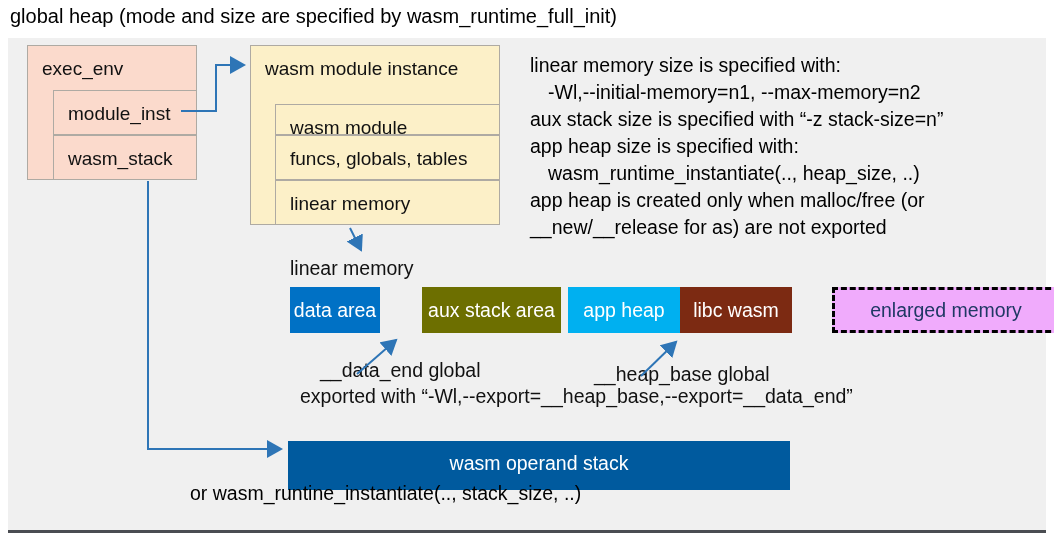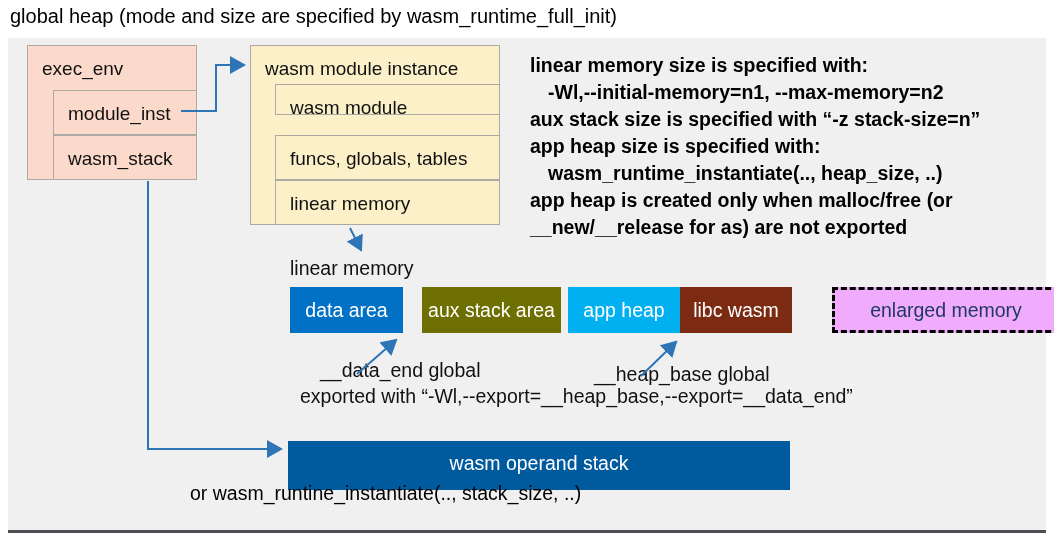--- a/index.html
+++ b/index.html
@@ -13,34 +13,34 @@
   .struct{box-sizing:border-box;border:1px solid #aeaaa3;font-size:19px;}
   .salmon{background:#fbdacc;}
   .cream{background:#fcf0c8;}
   .struct-label{position:absolute;left:14px;top:0;height:45px;line-height:45px;white-space:nowrap;}
 
   #exec-env-box{left:27px;top:45px;width:170px;height:135px;}
   #module-inst-box{left:53px;top:90px;width:144px;height:45px;}
   #wasm-stack-box{left:53px;top:135px;width:144px;height:45px;}
 
   #module-instance-box{left:250px;top:45px;width:250px;height:180px;}
-  #wasm-module-row{left:275px;top:84px;width:225px;height:31px;}
+  #wasm-module-row{left:275px;top:104px;width:225px;height:31px;}
   #funcs-row{left:275px;top:135px;width:225px;height:45px;}
   #linmem-row{left:275px;top:180px;width:225px;height:45px;}
 
   
-  #notes-right{left:530px;top:52px;font-size:19.5px;line-height:27px;color:#000;font-weight:bold;}
+  #notes-right{left:530px;top:52px;font-size:19.5px;line-height:27px;color:#000;}
   #notes-right .line{white-space:nowrap;}
   #notes-right .indent{padding-left:18px;}
 
   
   #linmem-label{left:290px;top:257px;font-size:19.5px;}
   .seg{position:absolute;top:287px;height:46px;line-height:46px;text-align:center;
        color:#fff;font-size:19.5px;box-sizing:border-box;white-space:nowrap;}
-  #seg-data{left:290px;width:113px;background:#0071c5;}
+  #seg-data{left:290px;width:90px;background:#0071c5;}
   #seg-aux{left:422px;width:139px;background:#6d6f00;}
   #seg-appheap{left:568px;width:112px;background:#00b0f0;}
   #seg-libcheap{left:680px;width:112px;background:#7c2a12;}
   #seg-enlarged{left:832px;width:228px;background:#f0abfc;color:#1f3864;border:3px dashed #000;line-height:40px;}
 
   
   #data-end-label{left:320px;top:359px;font-size:19.5px;}
   #heap-base-label{left:594px;top:363px;font-size:19.5px;}
   #exported-label{left:300px;top:385px;font-size:19.5px;white-space:nowrap;}
 

